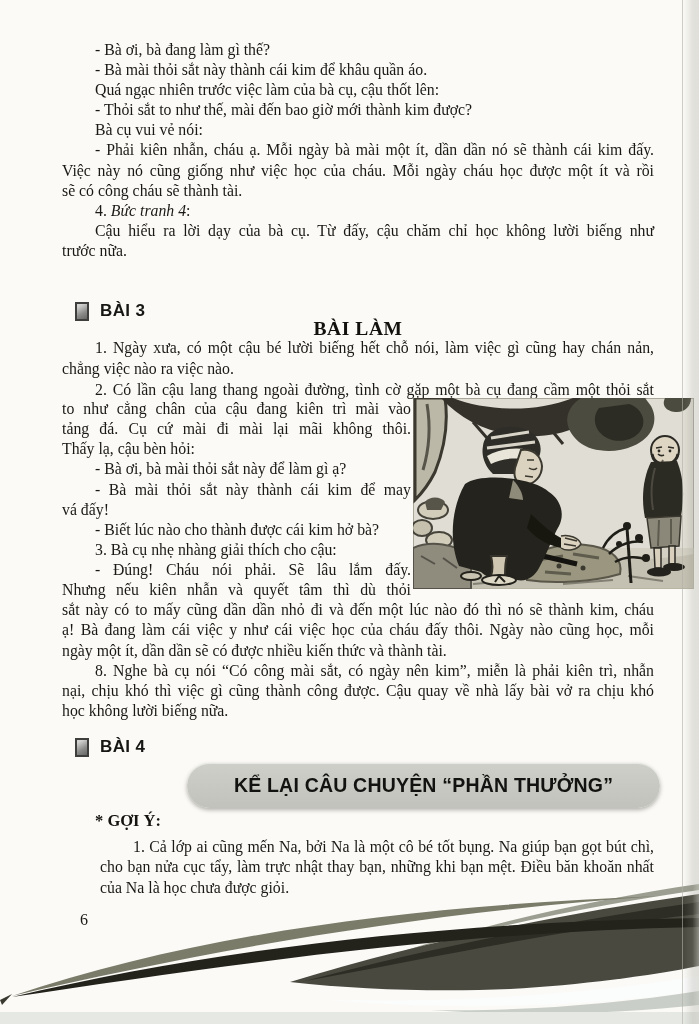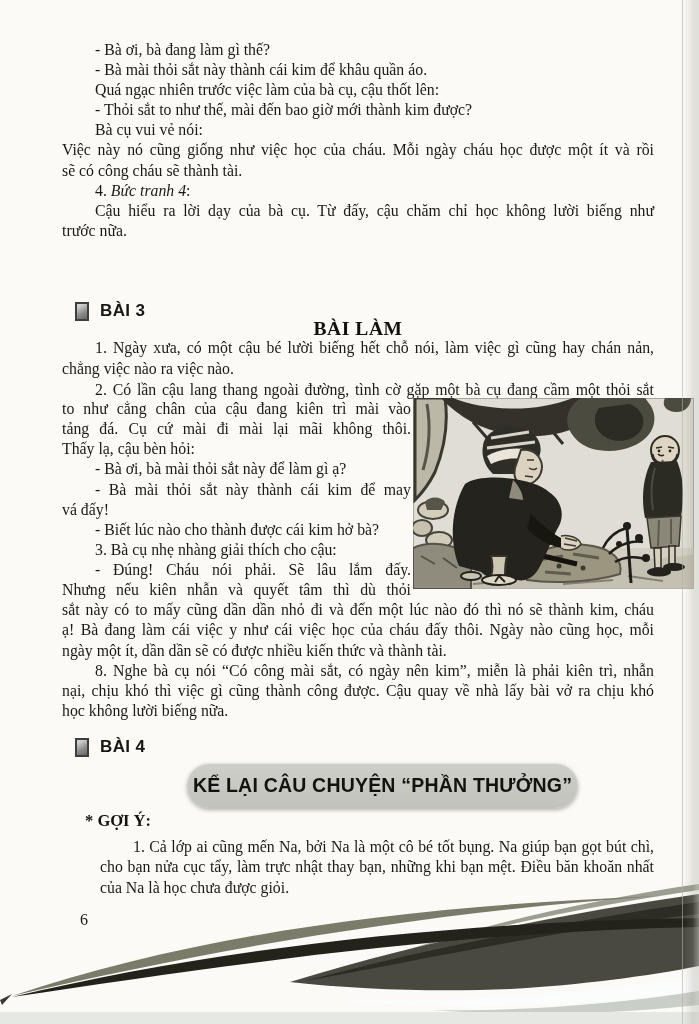--- a/index.html
+++ b/index.html
@@ -32,30 +32,30 @@
   .sq-icon{
     display:inline-block;width:10px;height:15px;margin-right:11px;
     background:linear-gradient(150deg,#d2d2d0 15%,#8c8c8a 60%,#666664);
     border:2px solid #3e3e3c;
   }
   #bailam-title{
     position:absolute;left:62px;top:318px;width:592px;text-align:center;
     font-weight:bold;font-size:19.5px;letter-spacing:.6px;color:#12110e;
   }
   #banner{
-    position:absolute;left:187px;top:763px;width:391px;height:45px;
+    position:absolute;left:187px;top:763px;width:473px;height:45px;
     background:linear-gradient(180deg,#cdcfc8,var(--banner-bg,#c0c2bb));
     border-radius:23px;
     box-shadow:0 2px 4px rgba(40,40,35,.35), inset 0 1px 0 rgba(255,255,255,.5);
     display:flex;align-items:center;justify-content:center;
     font-family:"Liberation Sans","DejaVu Sans",sans-serif;
     font-weight:bold;font-size:19.5px;color:#121210;letter-spacing:.2px;
   }
   #goiy-label{
-    position:absolute;left:52px;top:811px;width:592px;
+    position:absolute;left:62px;top:811px;width:592px;
     font-weight:bold;font-size:16.5px;text-indent:33px;color:#14130f;
   }
   #page-num{position:absolute;left:80px;top:911px;font-size:16px;}
   #illustration{position:absolute;left:413px;top:398px;width:281px;height:191px;}
   #illustration svg{display:block;width:100%;height:100%;}
   #swoosh{position:absolute;left:0;top:884px;width:699px;height:140px;}
   #edge-shadow{
     position:absolute;top:0;right:0;width:16px;height:100%;
     background:linear-gradient(to right,rgba(150,150,140,0),rgba(140,140,130,.22) 60%,rgba(200,200,192,.55));
     border-left:1px solid rgba(120,120,110,.18);
@@ -65,20 +65,21 @@
 <body>
 
 <div class="page">
 
   <div class="lines" id="top-lines">
       <div class="ln in">- Bà ơi, bà đang làm gì thế?</div>
       <div class="ln in">- Bà mài thỏi sắt này thành cái kim để khâu quần áo.</div>
       <div class="ln in">Quá ngạc nhiên trước việc làm của bà cụ, cậu thốt lên:</div>
       <div class="ln in">- Thỏi sắt to như thế, mài đến bao giờ mới thành kim được?</div>
       <div class="ln in">Bà cụ vui vẻ nói:</div>
+      <div class="ln in j">- Phải kiên nhẫn, cháu ạ. Mỗi ngày bà mài một ít, dần dần nó sẽ thành cái kim đấy.</div>
       <div class="ln j">Việc này nó cũng giống như việc học của cháu. Mỗi ngày cháu học được một ít và rồi</div>
       <div class="ln">sẽ có công cháu sẽ thành tài.</div>
       <div class="ln in"><span>4. </span><em>Bức tranh 4</em><span>:</span></div>
       <div class="ln in j">Cậu hiểu ra lời dạy của bà cụ. Từ đấy, cậu chăm chỉ học không lười biếng như</div>
       <div class="ln">trước nữa.</div>
     </div>
 
   <div class="sec-head" id="bai3-head">
     <span class="sq-icon"></span>
     <span>BÀI 3</span>

